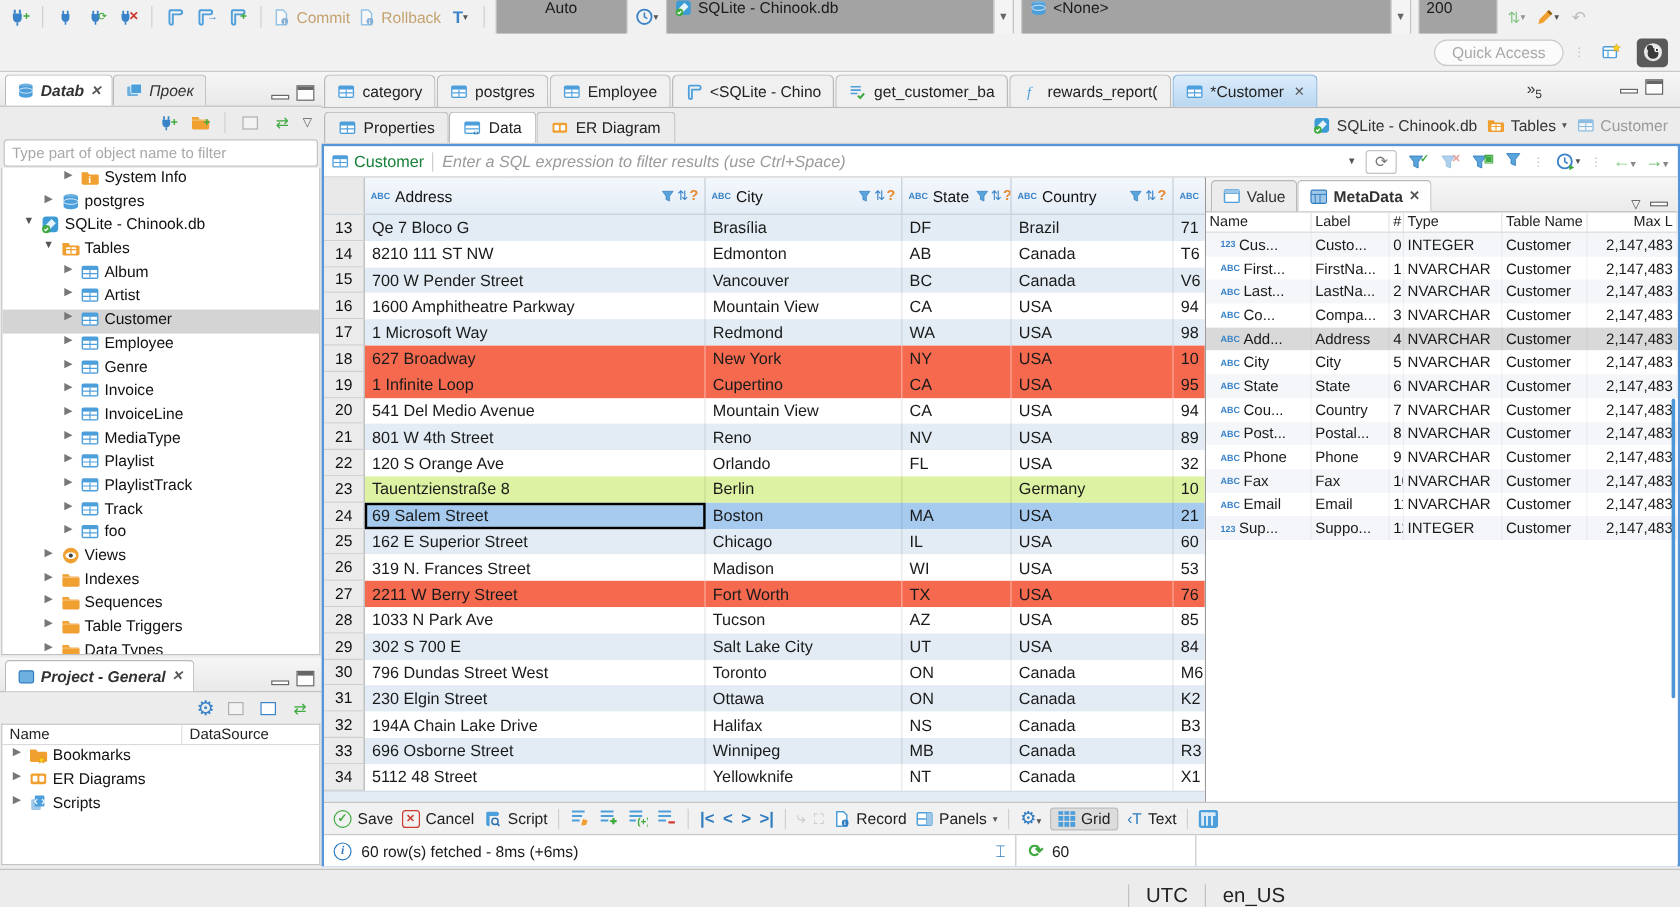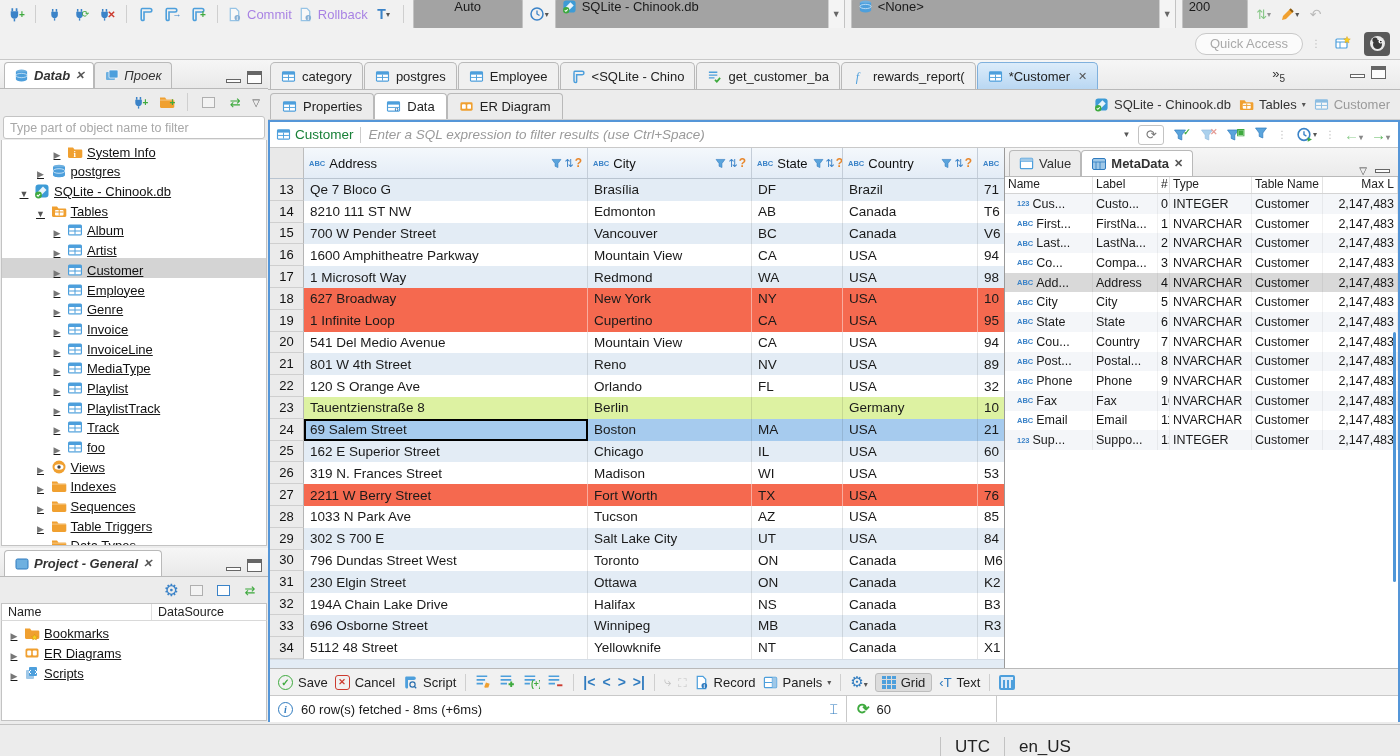--- a/index.html
+++ b/index.html
@@ -7,21 +7,21 @@
   body { font-family:"Liberation Sans", sans-serif; font-size:13px; color:#1a1a1a; }
   #app { position:relative; width:1400px; height:756px; background:#ececec; overflow:hidden; }
 
   
   #topbar1 { position:absolute; left:0; top:0; width:1400px; height:28px; background:#f1f1f1;
              display:flex; align-items:center; gap:6px; padding:0 6px; }
   #topbar2 { position:absolute; left:0; top:28px; width:1400px; height:32px; background:#f1f1f1;
              border-bottom:1px solid #c9c9c9; display:flex; align-items:center; justify-content:flex-end; gap:8px; padding:0 10px; }
   .tb-ic { width:20px; height:20px; display:inline-flex; align-items:center; justify-content:center; flex:0 0 auto; }
   .tb-sep { width:1px; height:18px; background:#cfcfcf; margin:0 3px; }
-  .tb-label { color:#6d28d9; font-size:13px; }
+  .tb-label { color:#a16207; font-size:13px; }
   .combo { background:#a3a3a3; border:1px solid #c3c3c3; border-radius:3px; height:32px;
            display:inline-flex; align-items:flex-start; gap:5px; padding:0 6px; }
   .combo .arrow-btn { width:16px; height:100%; border-left:1px solid #d0d0d0; display:flex; align-items:center; justify-content:center; color:#666; font-size:9px; margin-right:-6px; background:#f4f4f4; }
   .ddown { font-size:8px; color:#555; }
   .qa-box { border:1px solid #c9c9c9; border-radius:12px; background:#fbfbfb; color:#a9a9a9;
             height:22px; padding:0 14px; display:flex; align-items:center; font-size:13px;text-align:right; }
   .persp { width:26px; height:24px; border-radius:4px; display:flex; align-items:center; justify-content:center; }
   .persp.active { background:#5a5a5a; }
   .dotsep { color:#bbb; letter-spacing:1px; font-size:10px; }
 
@@ -32,21 +32,21 @@
           border:1px solid #b9b9b9; border-bottom:none; border-radius:4px 4px 0 0; background:#ececec; color:#333; }
   .ptab.active { background:#fff; font-weight:bold; }
   .panel-minmax { margin-left:auto; display:flex; gap:6px; padding:0 6px 4px 0; color:#444; }
   .mm { width:15px; height:13px; border:1px solid #666; display:inline-block; position:relative; background:#fdfdfd; }
   .mm.min { height:4px; margin-top:8px; }
   .mm.max::after { content:""; position:absolute; left:0; top:0; right:0; height:3px; background:#666; }
   .panel-toolbar { height:26px; display:flex; align-items:center; justify-content:flex-end; gap:7px; padding:0 8px; background:#ececec; }
   .filter-input { margin:1px 3px; height:23px; border:1px solid #c3c3c3; border-radius:3px; background:#fff;
                   color:#a8a8a8; display:flex; align-items:center; padding:0 6px; font-size:12.5px; }
   #nav-tree { height:406px; background:#fff; border:1px solid #c3c3c3; border-top:none; margin:0 1px; overflow:hidden; }
-  .tree-item { height:19.7px; display:flex; align-items:flex-end; gap:4px; white-space:nowrap; cursor:default;text-decoration:underline; }
+  .tree-item { height:19.7px; display:flex; align-items:flex-start; gap:4px; white-space:nowrap; cursor:default; }
   .tree-item.selected { background:#d4d4d4; }
   .tw { font-size:9px; color:#777; width:12px; text-align:center; flex:0 0 auto; }
   .tw.exp::before { content:"▼"; color:#555; }
   .tw.col::before { content:"▶"; }
   .ticon { width:16px; height:16px; flex:0 0 auto; }
   .tlabel { font-size:13px; color:#111; }
 
   #project-panel { position:absolute; left:0; top:548px; width:268px; height:176px; }
   .proj-cols { display:flex; height:18px; background:#fff; border:1px solid #c3c3c3; border-bottom:1px solid #d9d9d9; margin:0 1px; font-size:12.5px; color:#222; }
   .proj-cols > div { padding:1px 6px; }

